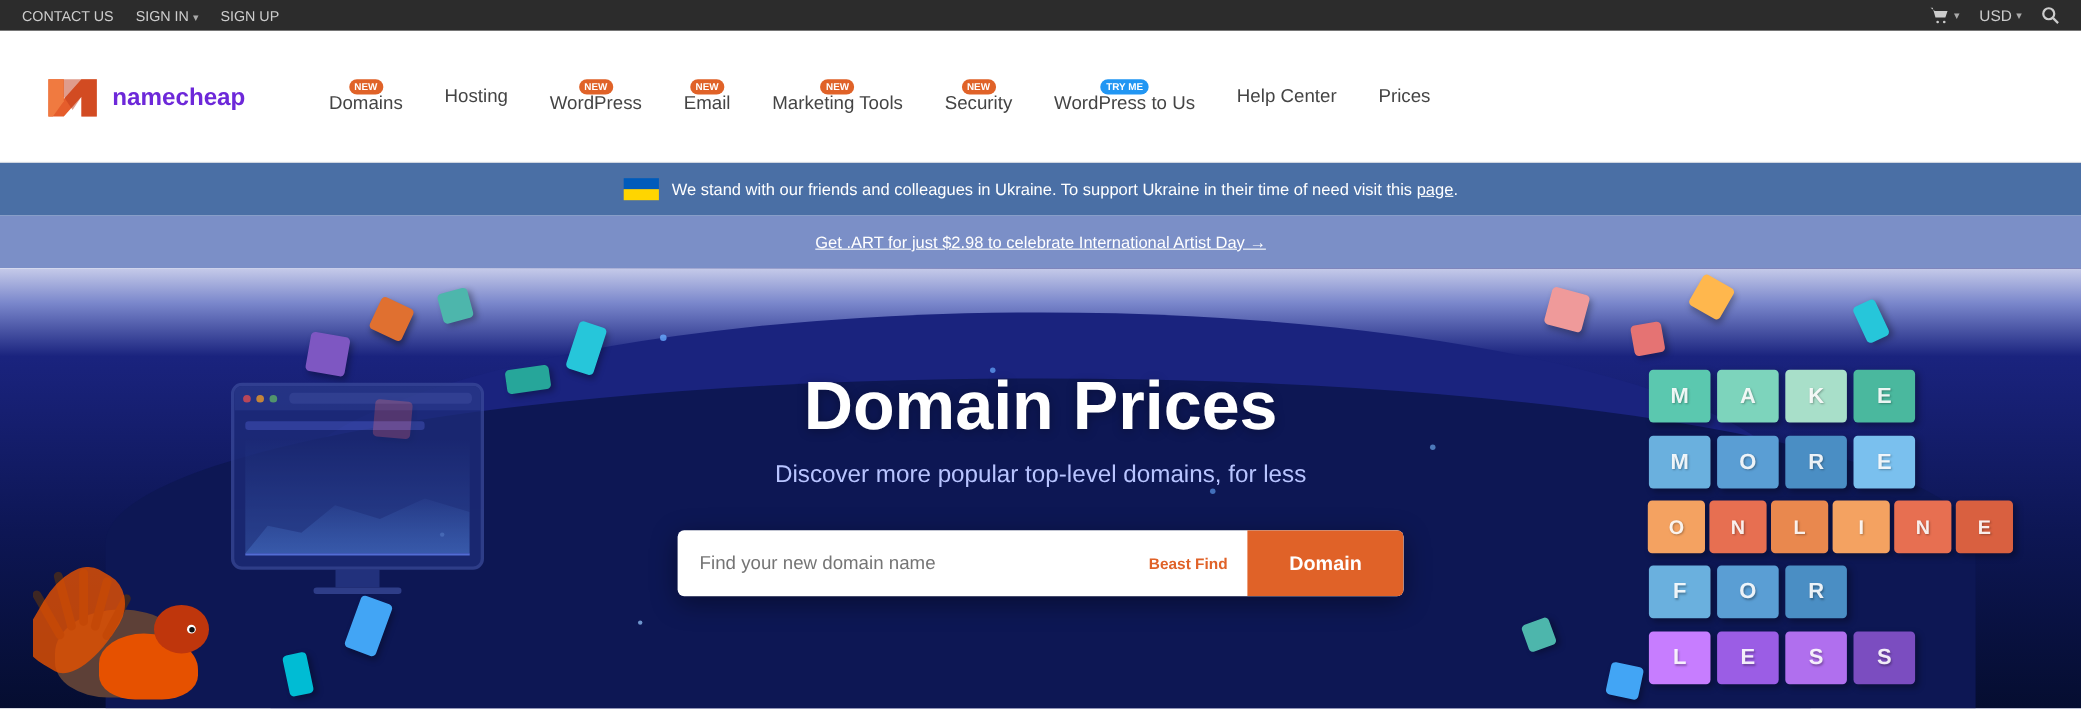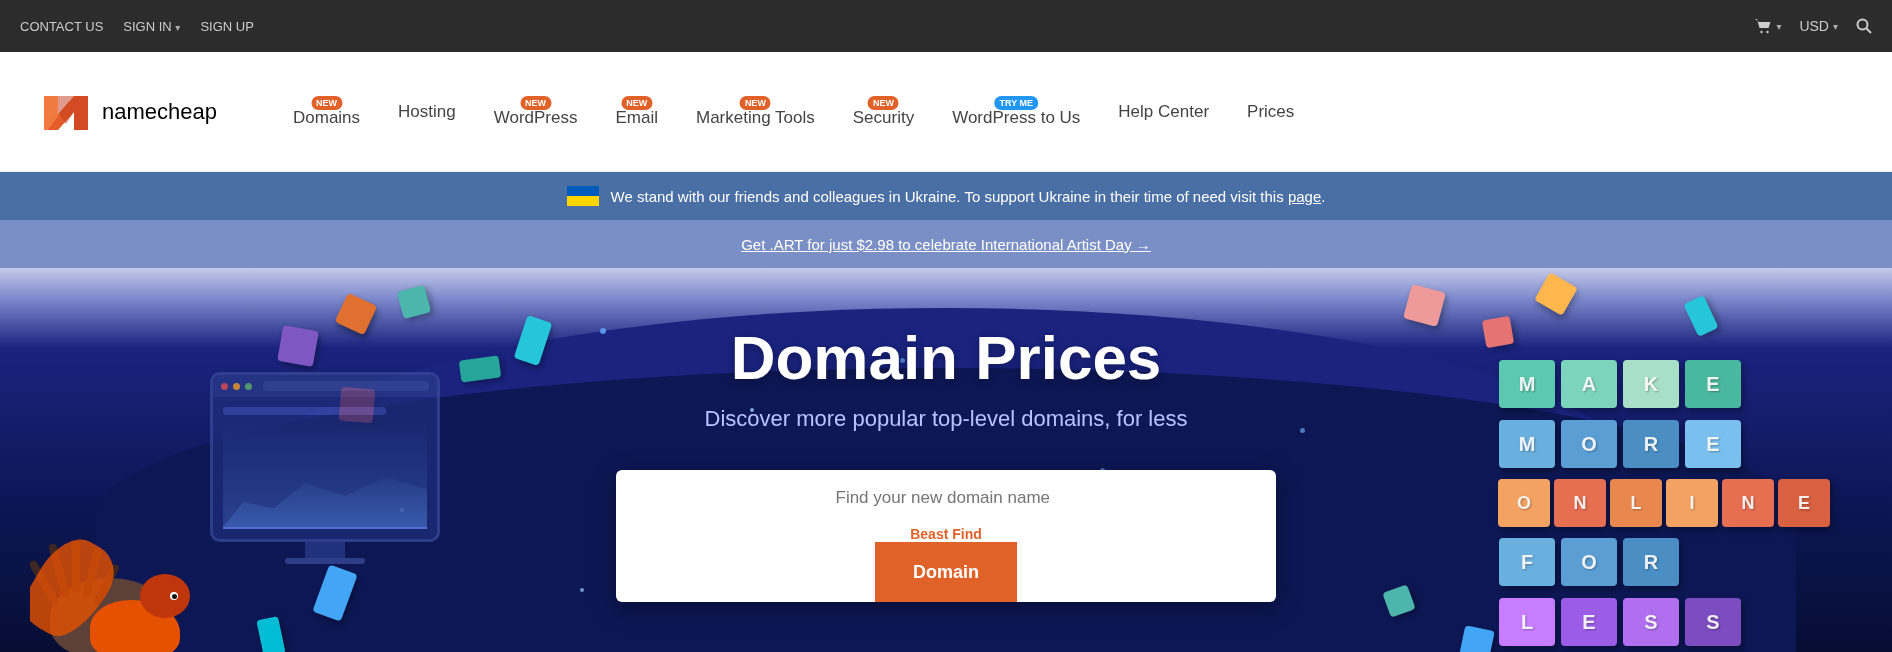--- a/index.html
+++ b/index.html
@@ -1,21 +1,21 @@
 <!DOCTYPE html>
 <html><head>
   <meta charset="utf-8">
   <style>
     * { margin: 0; padding: 0; box-sizing: border-box; }
     body { font-family: 'Segoe UI', Arial, sans-serif; overflow-x: hidden; width: 1892px; }
 
     
     .top-bar {
       background: #2c2c2c;
-      height: 52px;
+      height: 28px;
       display: flex;
       align-items: center;
       padding: 0 20px;
       justify-content: space-between;
     }
     .top-bar-left { display: flex; align-items: center; gap: 20px; }
     .top-bar-left a, .top-bar-right a {
       color: #ccc;
       font-size: 13px;
       text-decoration: none;
@@ -48,22 +48,22 @@
       gap: 10px;
       margin-right: 60px;
       text-decoration: none;
     }
     .logo-icon {
       width: 52px;
       height: 44px;
     }
     .logo-text {
       font-size: 22px;
-      color: #000000;
-      font-weight: 400;
+      color: #6d28d9;
+      font-weight: 700;
     }
     .nav-items {
       display: flex;
       align-items: center;
       gap: 6px;
       flex: 1;
     }
     .nav-item {
       position: relative;
       display: flex;
@@ -171,21 +171,20 @@
     }
     .search-box {
       display: flex;
       align-items: center;
       background: #fff;
       border-radius: 6px;
       overflow: hidden;
       width: 660px;
       margin: 0 auto;
       box-shadow: 0 4px 20px rgba(0,0,0,0.3);
-      flex-direction: column;
     }
     .search-input {
       flex: 1;
       border: none;
       outline: none;
       font-size: 17px;
       padding: 18px 20px;
       color: #999;
       background: transparent;
     }

